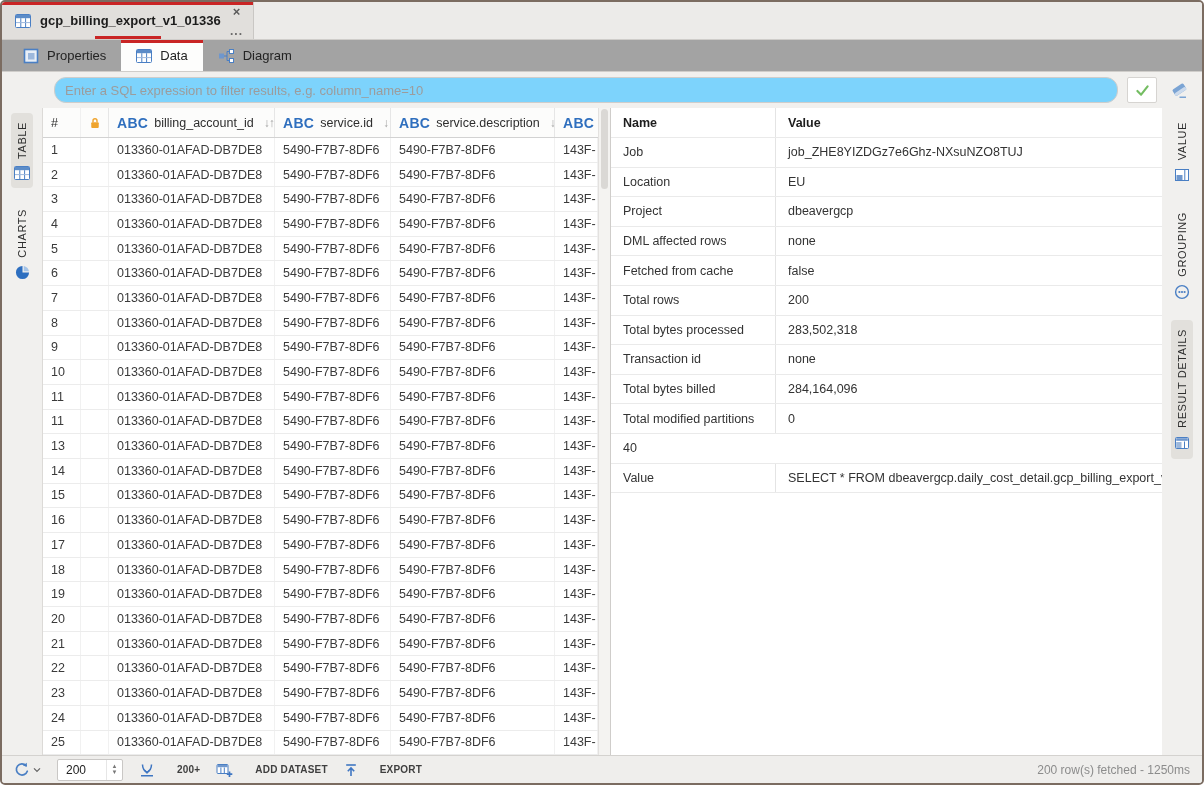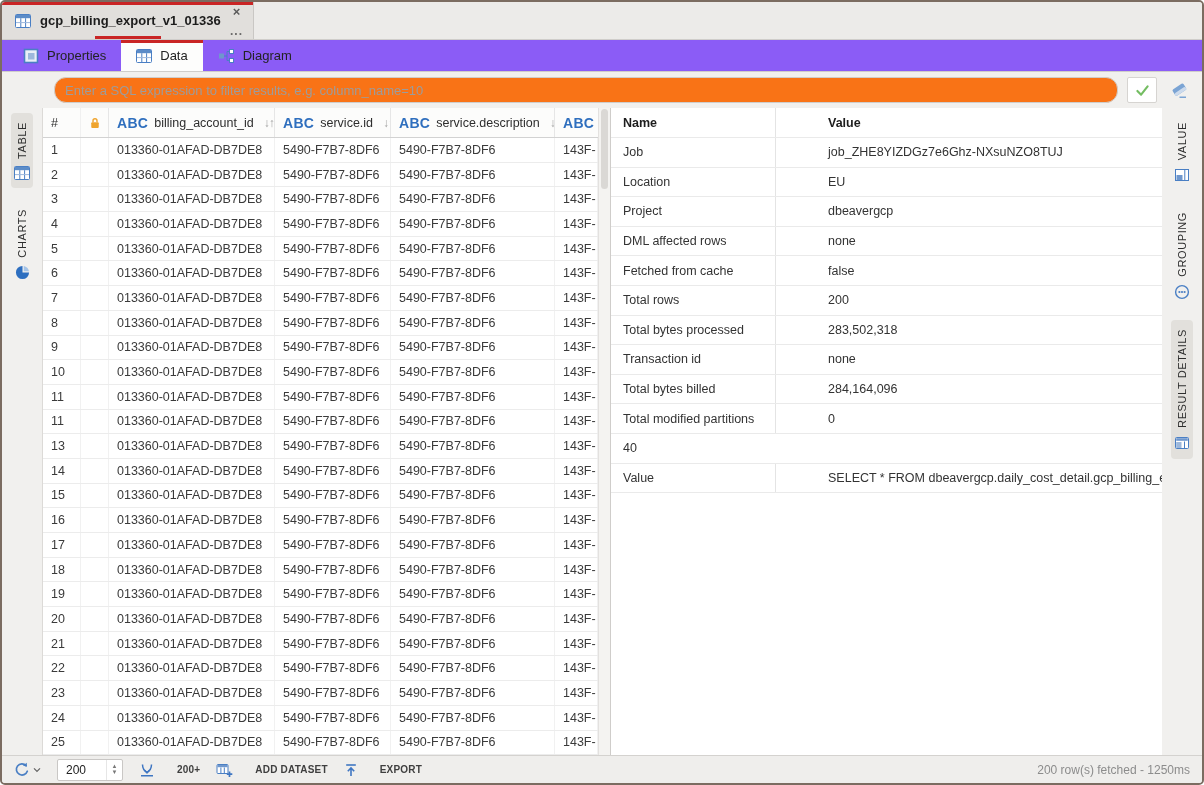--- a/index.html
+++ b/index.html
@@ -14,29 +14,29 @@
   .editor-tab { position:relative; width:252px; background:#e1dfdc; display:flex; align-items:center;
                 gap:9px; padding:0 6px 0 13px; border-right:1px solid #c9c7c4; cursor:default; }
   .editor-tab::before { content:""; position:absolute; top:0; left:0; right:0; height:3px; background:#c92525; }
   .tab-underline { position:absolute; bottom:0; left:50%; transform:translateX(-50%); width:66px; height:3px; background:#c92525; }
   .tab-title { font-size:13px; color:#1c1c1c; white-space:nowrap; overflow:hidden; }
   .tab-side { margin-left:auto; display:flex; flex-direction:column; align-items:center; justify-content:space-between; height:30px; padding-right:4px; }
   .tab-close { font-size:13px; color:#5a5a5a; line-height:12px; cursor:pointer; }
   .tab-more { font-size:12px; color:#6a6a6a; line-height:10px; letter-spacing:1px; cursor:pointer; }
 
   
-  .subtabbar { height:32px; background:#8b5cf6; display:flex; align-items:stretch; padding-left:6px;
+  .subtabbar { height:32px; background:#a3a3a3; display:flex; align-items:stretch; padding-left:6px;
                border-bottom:1px solid #cfcdca; flex-shrink:0; }
   .subtab { position:relative; display:flex; align-items:center; gap:8px; padding:0 15px; font-size:13px; color:#232323; cursor:pointer; }
   .subtab.active { background:#fdfdfc; }
   .subtab.active::before { content:""; position:absolute; top:0; left:0; right:0; height:3px; background:#c92525; }
 
   
   .filterbar { height:36px; display:flex; align-items:center; gap:9px; padding:0 10px 0 52px; flex-shrink:0; }
-  .filter-input { flex:1; height:26px; border:1px solid #cfcdcb; border-radius:12px; background:#f97316;
+  .filter-input { flex:1; height:26px; border:1px solid #cfcdcb; border-radius:12px; background:#7dd3fc;
                   font-family:"Liberation Sans",sans-serif; font-size:13px; color:#333; padding:0 10px; outline:none; }
   .filter-input::placeholder { color:#9c9c9c; }
   .filter-check { width:30px; height:26px; background:#fff; border:1px solid #d6d4d1; border-radius:2px;
                   display:flex; align-items:center; justify-content:center; cursor:pointer; }
   .filter-eraser { width:26px; height:26px; display:flex; align-items:center; justify-content:center; cursor:pointer; }
 
   
   .content { flex:1; display:flex; min-height:0; }
 
   .vstrip { width:40px; flex-shrink:0; display:flex; flex-direction:column; align-items:center; padding-top:5px; gap:12px; }
@@ -60,21 +60,21 @@
 
   .grid-body { flex:1; display:flex; flex-direction:column; min-height:0; }
   .grid-row { flex:1; display:flex; border-bottom:1px solid #ececec; min-height:0; cursor:default; }
   .gc { font-size:12.5px; color:#3a3a3a; padding:0 8px; display:flex; align-items:center;
         border-right:1px solid #f1f1f1; white-space:nowrap; overflow:hidden; }
 
   .vscroll { width:12px; flex-shrink:0; background:#f4f3f1; border-left:1px solid #e3e1df; position:relative; cursor:pointer; }
   .vscroll-thumb { position:absolute; top:1px; left:2px; right:2px; height:80px; background:#dad8d5; border-radius:4px; }
 
   .details { flex:1; background:#fff; border-left:1px solid #cfcdca; display:flex; flex-direction:column; overflow:hidden; }
-  .d-row { display:flex; align-items:stretch; border-bottom:1px solid #eaeaea; height:29.6px; flex-shrink:0;gap:40px; }
+  .d-row { display:flex; align-items:stretch; border-bottom:1px solid #eaeaea; height:29.6px; flex-shrink:0; }
   .d-row.header { height:30px; }
   .d-name { width:165px; flex-shrink:0; padding:0 12px; font-size:12.5px; color:#333;
             border-right:1px solid #e4e4e4; display:flex; align-items:center; }
   .d-value { flex:1; padding:0 12px; font-size:12.5px; color:#333; display:flex; align-items:center;
              white-space:nowrap; overflow:hidden; }
   .d-row.header .d-name, .d-row.header .d-value { font-weight:700; color:#1d1d1d; }
 
   
   .statusbar { height:28px; background:#efeeec; border-top:1px solid #d4d2cf; display:flex; align-items:center;
                gap:16px; padding:0 12px; flex-shrink:0; }

